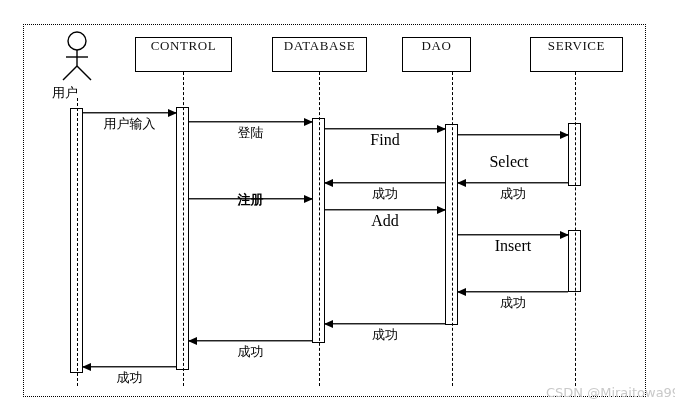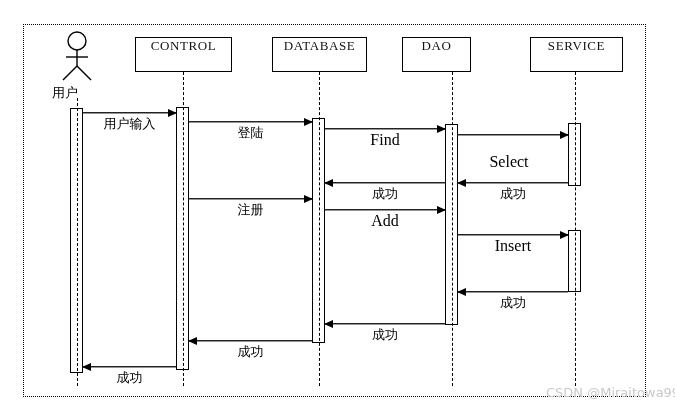--- a/index.html
+++ b/index.html
@@ -135,21 +135,21 @@
       <div class="head right" style="left: 560px; top: 131px;"></div>
       <div class="msglabel latin" style="left: 509px; top: 137px; margin-top: 16px;">Select</div>
       <div class="msgline" style="left: 458px; top: 182px; width: 110px;"></div>
       <div class="head left" style="left: 457px; top: 179px;"></div>
       <div class="msglabel cjk" style="left: 513px; top: 185px;">成功</div>
       <div class="msgline" style="left: 325px; top: 182px; width: 120px;"></div>
       <div class="head left" style="left: 324px; top: 179px;"></div>
       <div class="msglabel cjk" style="left: 385px; top: 185px;">成功</div>
       <div class="msgline" style="left: 189px; top: 198px; width: 123px;"></div>
       <div class="head right" style="left: 304px; top: 195px;"></div>
-      <div class="msglabel cjk" style="left: 250.5px; top: 201px;">注册</div>
+      <div class="msglabel cjk" style="left: 250.5px; top: 191px; font-weight: bold;">注册</div>
       <div class="msgline" style="left: 325px; top: 209px; width: 120px;"></div>
       <div class="head right" style="left: 437px; top: 206px;"></div>
       <div class="msglabel latin" style="left: 385px; top: 212px;">Add</div>
       <div class="msgline" style="left: 458px; top: 234px; width: 110px;"></div>
       <div class="head right" style="left: 560px; top: 231px;"></div>
       <div class="msglabel latin" style="left: 513px; top: 237px;">Insert</div>
       <div class="msgline" style="left: 458px; top: 291px; width: 110px;"></div>
       <div class="head left" style="left: 457px; top: 288px;"></div>
       <div class="msglabel cjk" style="left: 513px; top: 294px;">成功</div>
       <div class="msgline" style="left: 325px; top: 323px; width: 120px;"></div>

